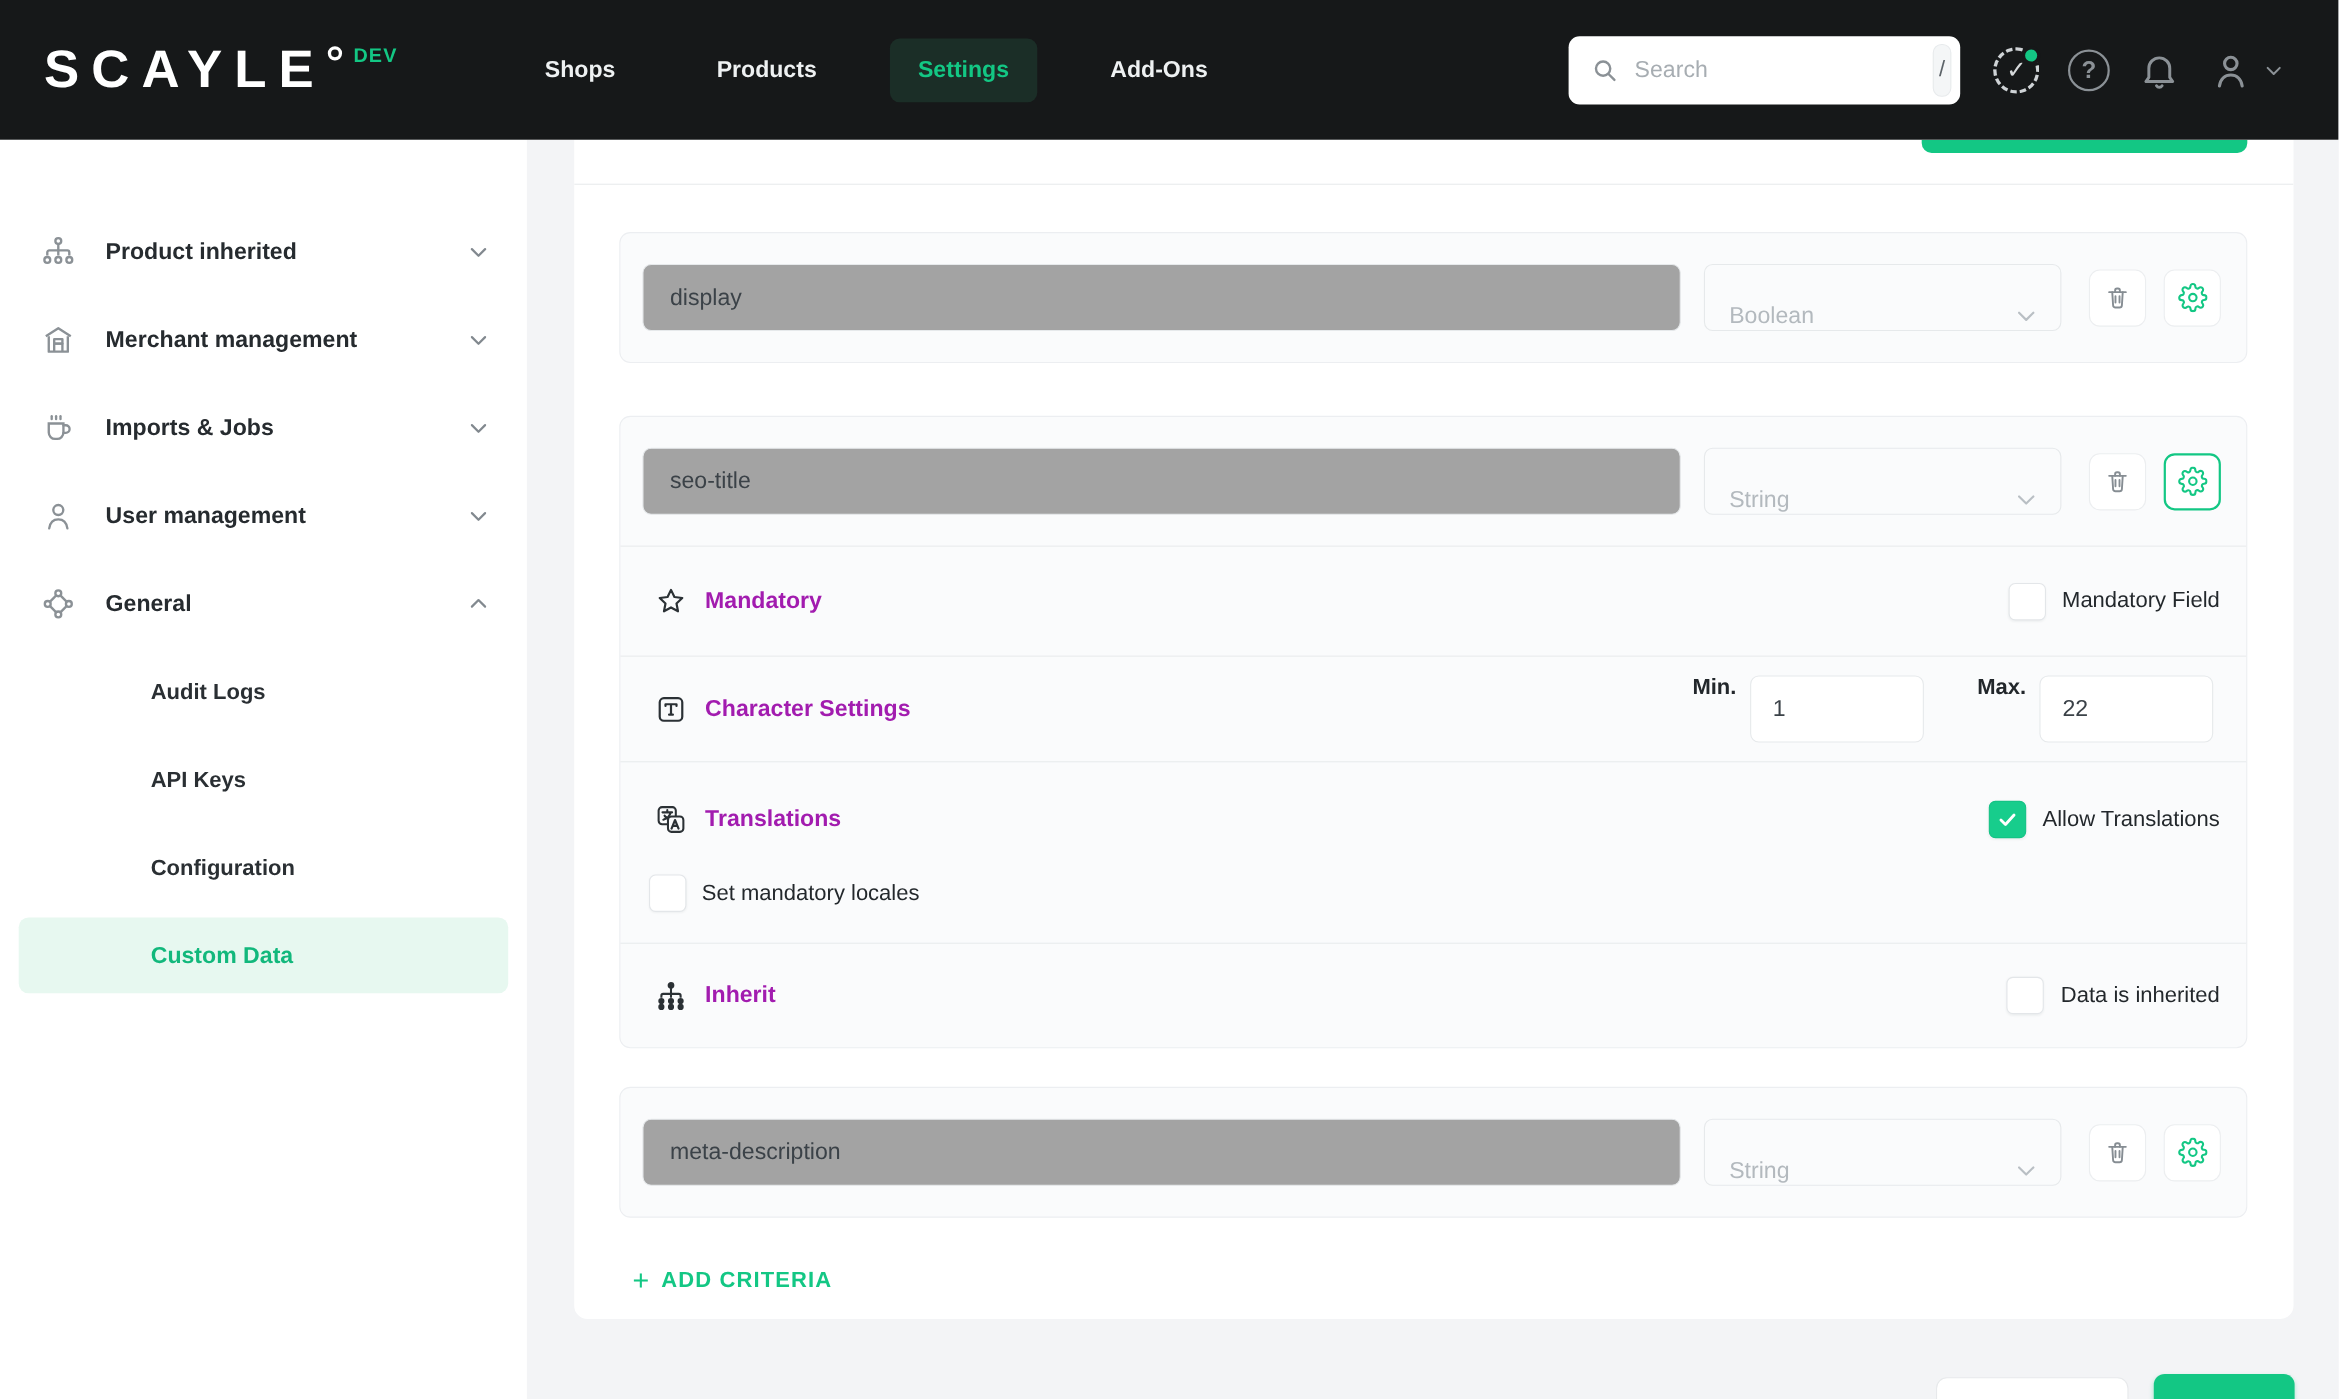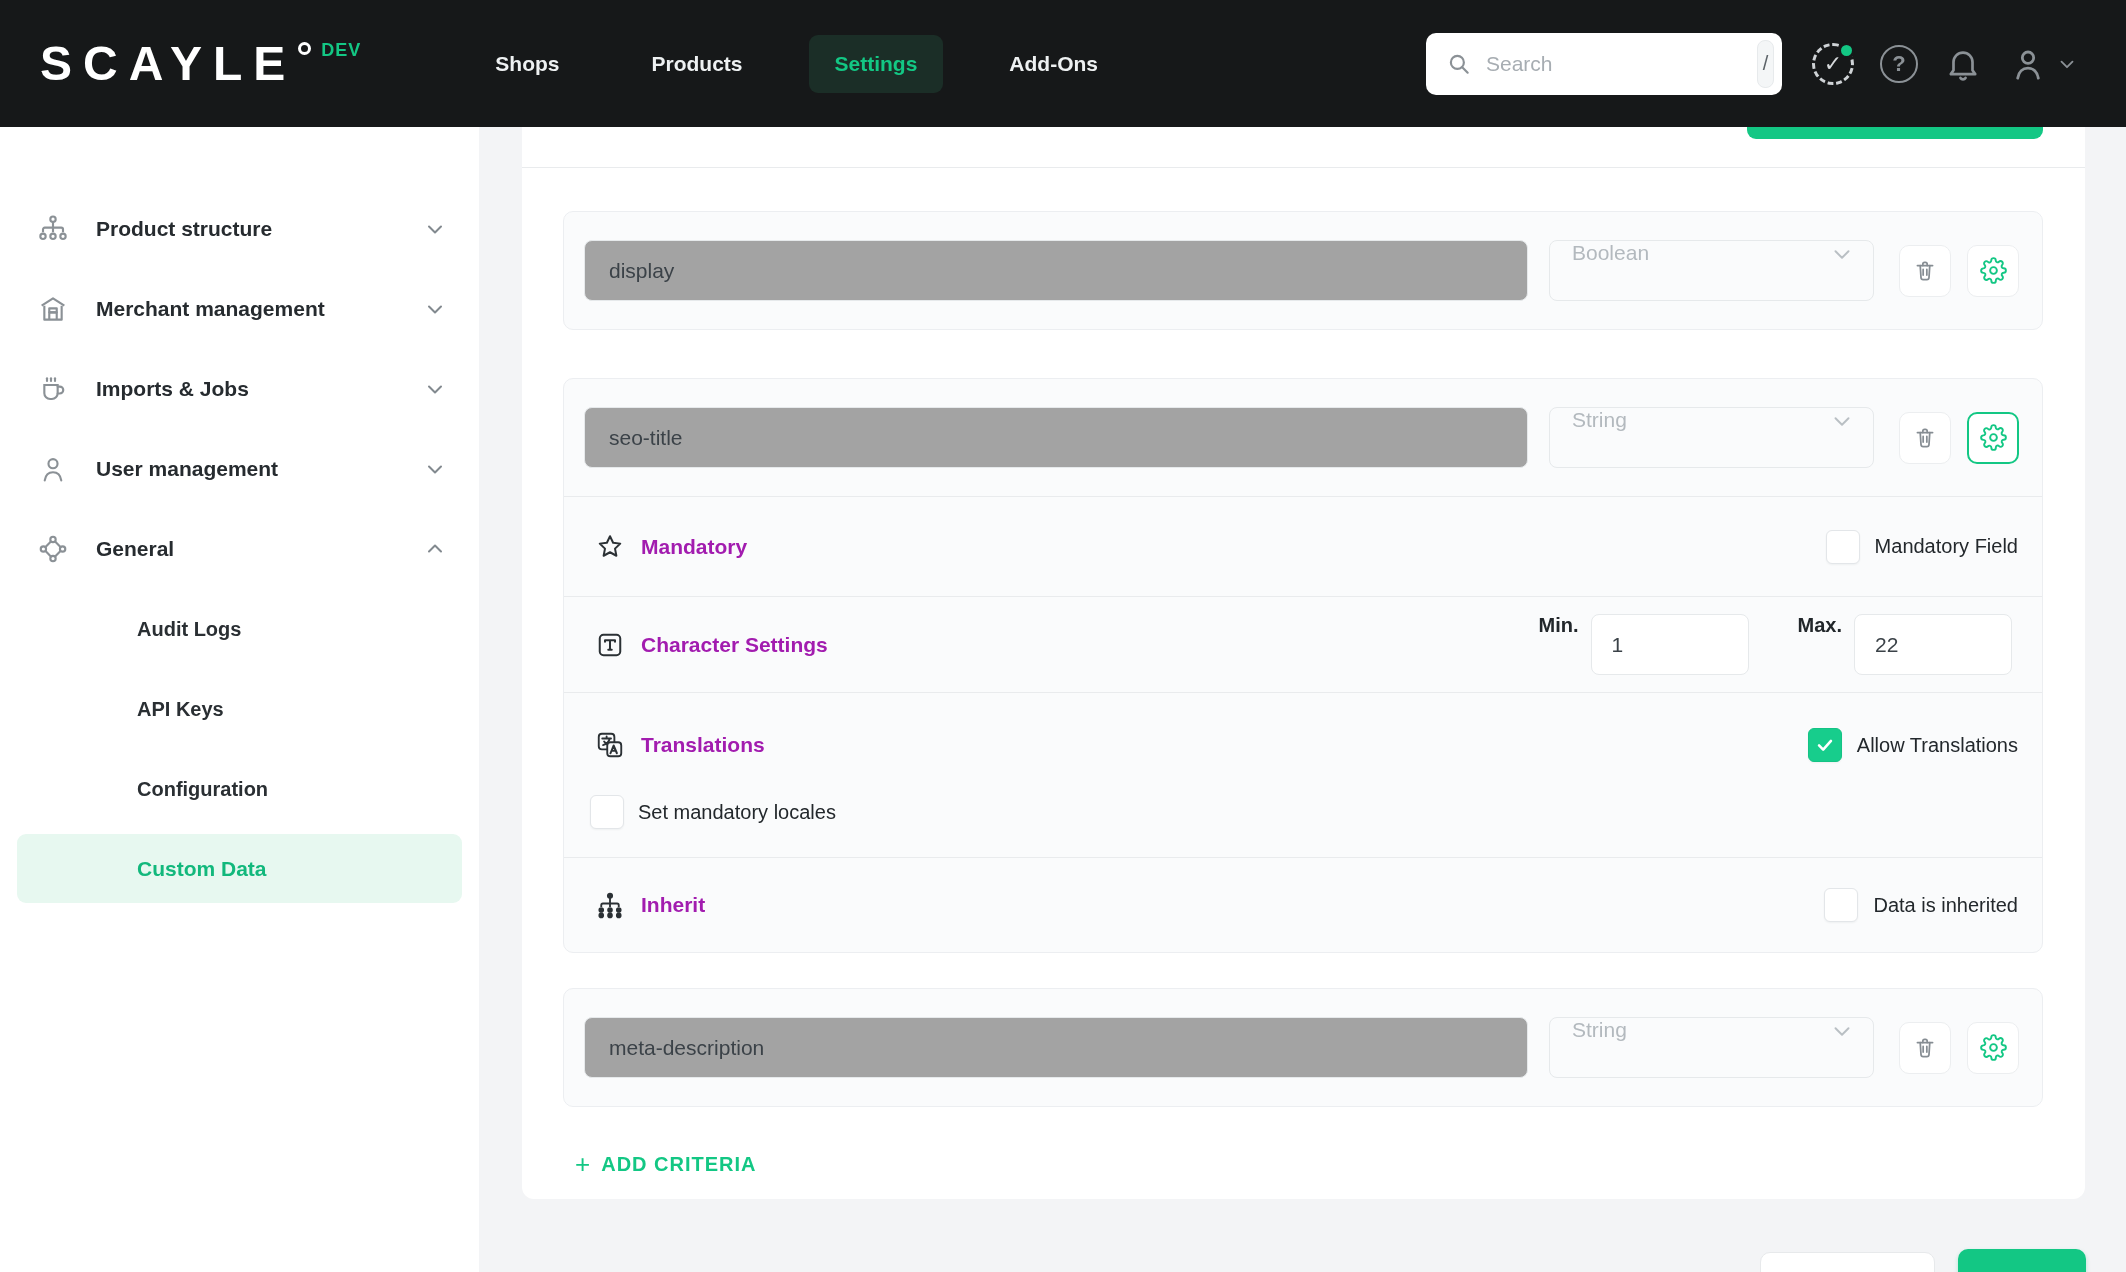--- a/index.html
+++ b/index.html
@@ -58,21 +58,21 @@
 
   
   .main-col{width:1563px;flex:none;display:flex;flex-direction:column;}
   .panel{background:var(--panel-bg);height:1072px;border-radius:0 0 12px 12px;position:relative;padding:0 42px 0 41px;overflow:hidden;}
   .panel-topbar{position:absolute;top:0;left:0;right:0;height:41px;border-bottom:1px solid var(--divider);}
   .top-save-cut{position:absolute;top:0;left:1225px;width:296px;height:12px;background:var(--accent);border-radius:0 0 9px 9px;cursor:pointer;}
 
   .card{background:var(--card-bg);border:1px solid var(--card-border);border-radius:10px;}
   .card-row{display:flex;align-items:center;padding:28px 23px 28px 20px;}
   .crit-input{flex:1;height:61px;background:#a3a3a3;border:1px solid var(--input-border);border-radius:8px;padding:0 24px;font-size:21px;color:var(--text-input);outline:none;font-family:"Liberation Sans",sans-serif;min-width:0;}
-  .type-select{width:325px;height:61px;margin-left:21px;border:1px solid var(--input-border);border-radius:8px;display:flex;align-items:flex-start;justify-content:space-between;padding:0 18px 0 22px;color:var(--text-muted);font-size:21px;cursor:pointer;flex:none;background:transparent;}
+  .type-select{width:325px;height:61px;margin-left:21px;border:1px solid var(--input-border);border-radius:8px;display:flex;align-items:flex-end;justify-content:space-between;padding:0 18px 0 22px;color:var(--text-muted);font-size:21px;cursor:pointer;flex:none;background:transparent;}
   .sq-btn{width:52px;height:52px;background:#fff;border:1px solid #eceef0;border-radius:10px;display:flex;align-items:center;justify-content:center;cursor:pointer;flex:none;}
   .sq-btn.trash{margin-left:25px;color:#868d93;}
   .sq-btn.gear{margin-left:16px;color:var(--accent);}
   .sq-btn.gear.active{border:2px solid var(--accent);}
 
   .card.group{margin-top:48px;}
   .sec-row{border-top:1px solid var(--divider);display:flex;align-items:center;justify-content:space-between;padding:0 24px 0 31px;}
   .sec-left{display:flex;align-items:center;gap:16px;color:#2b3135;}
   .sec-title{font-size:21px;font-weight:600;color:#a21caf;}
   .chk-group{display:flex;align-items:center;gap:15px;cursor:pointer;padding-left:20px;}
@@ -155,21 +155,21 @@
       <span class="sb-ico">
         <svg width="32" height="32" viewBox="0 0 24 24" fill="none" stroke="currentColor" stroke-width="1.6">
             <circle cx="12" cy="4.6" r="2"></circle>
             <line x1="12" y1="6.6" x2="12" y2="11"></line>
             <path d="M4.5 14.5v-2.2a1.3 1.3 0 0 1 1.3-1.3h12.4a1.3 1.3 0 0 1 1.3 1.3v2.2M12 11v3.5"></path>
             <circle cx="4.5" cy="17.5" r="2"></circle>
             <circle cx="12" cy="17.5" r="2"></circle>
             <circle cx="19.5" cy="17.5" r="2"></circle>
           </svg>
       </span>
-      <span class="sb-label">Product structure</span>
+      <span class="sb-label">Product inherited</span>
       <span class="sb-chev">
           <svg width="24" height="24" viewBox="0 0 24 24" fill="none" stroke="currentColor" stroke-width="2" stroke-linecap="round" stroke-linejoin="round">
             <polyline points="6 9.5 12 15.5 18 9.5"></polyline>
           </svg>
         </span>
     </div>
 
     <div class="sb-item">
       <span class="sb-ico">
         <svg width="32" height="32" viewBox="0 0 24 24" fill="none" stroke="currentColor" stroke-width="1.6" stroke-linejoin="round">

